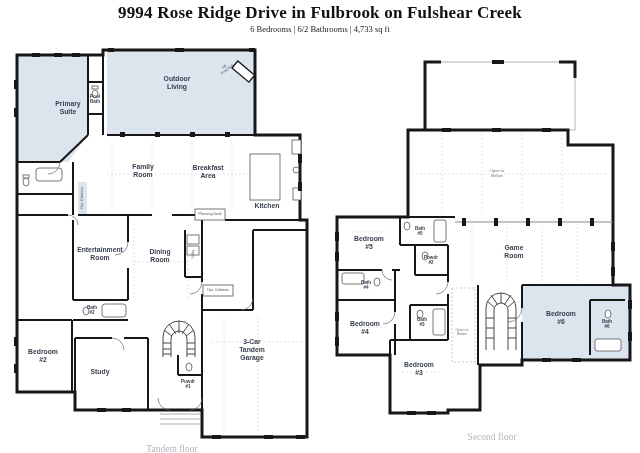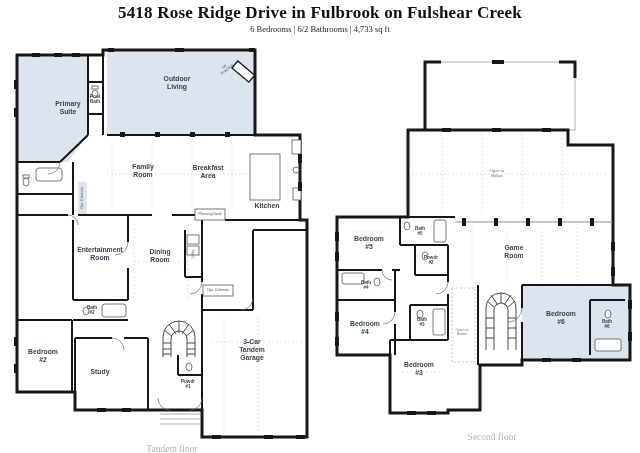--- a/index.html
+++ b/index.html
@@ -23,21 +23,21 @@
   .open-lbl{color:#6b7482;font-weight:normal;font-size:4.2px;}
   .caption{position:absolute;transform:translate(-50%,0);font-family:"Liberation Serif",serif;
            font-size:9.5px;color:#b2b5bc;}
   #cap1{left:172px;top:444px;}
   #cap2{left:492px;top:432px;}
 </style>
 </head>
 <body>
 
 <div class="header">
-  <div class="title">5418 Rose Ridge Drive in Fulbrook on Fulshear Creek</div>
+  <div class="title">9994 Rose Ridge Drive in Fulbrook on Fulshear Creek</div>
   <div class="subtitle">6 Bedrooms | 6/2 Bathrooms | 4,733 sq ft</div>
 </div>
 
 <div class="plan" id="plan1">
   <svg viewBox="0 0 320 400" width="320" height="400">
 
     <polygon points="5,13 76,13 76,93 56,120 5,120" fill="#dce4ee"></polygon>
     <rect x="95" y="8" width="148" height="85" fill="#dce4ee"></rect>
     <rect x="66" y="140" width="9" height="32" fill="#dce4ee"></rect>
 

